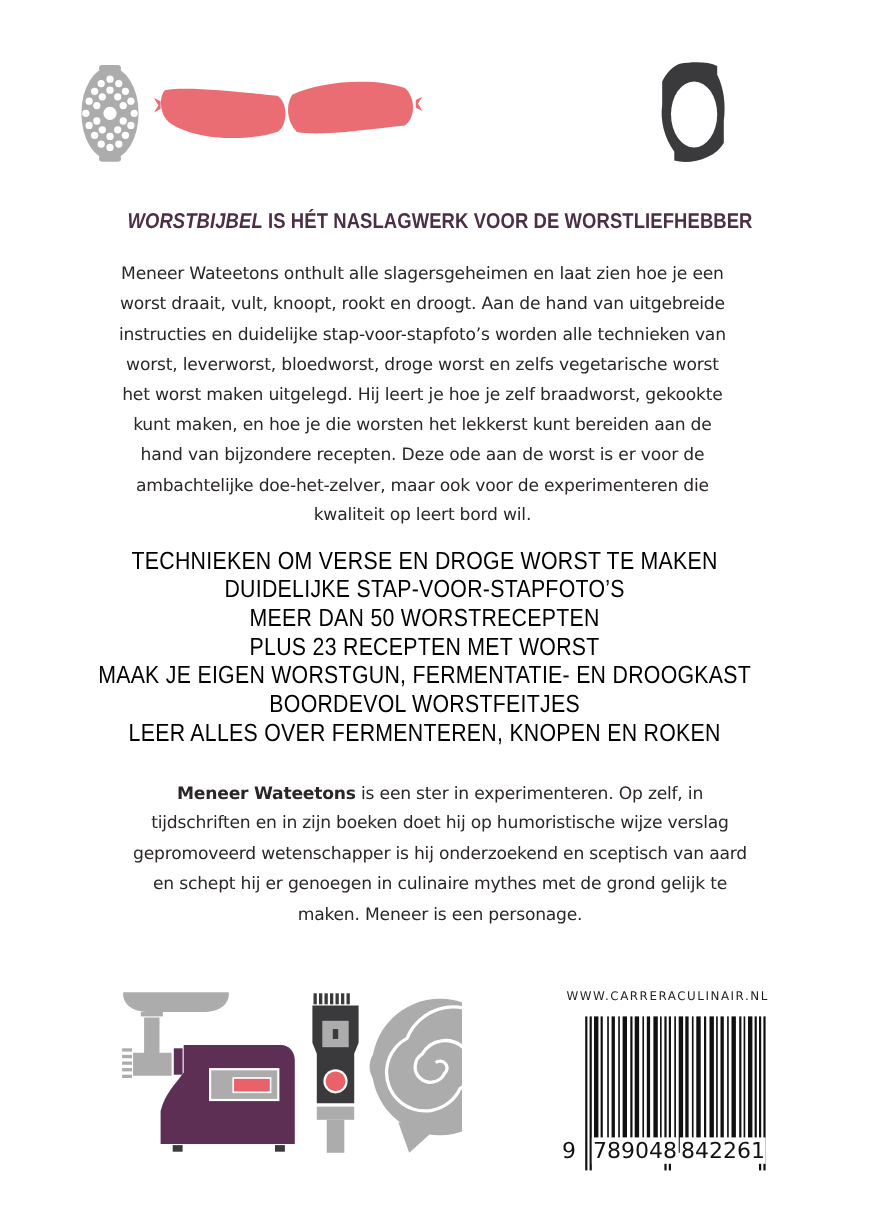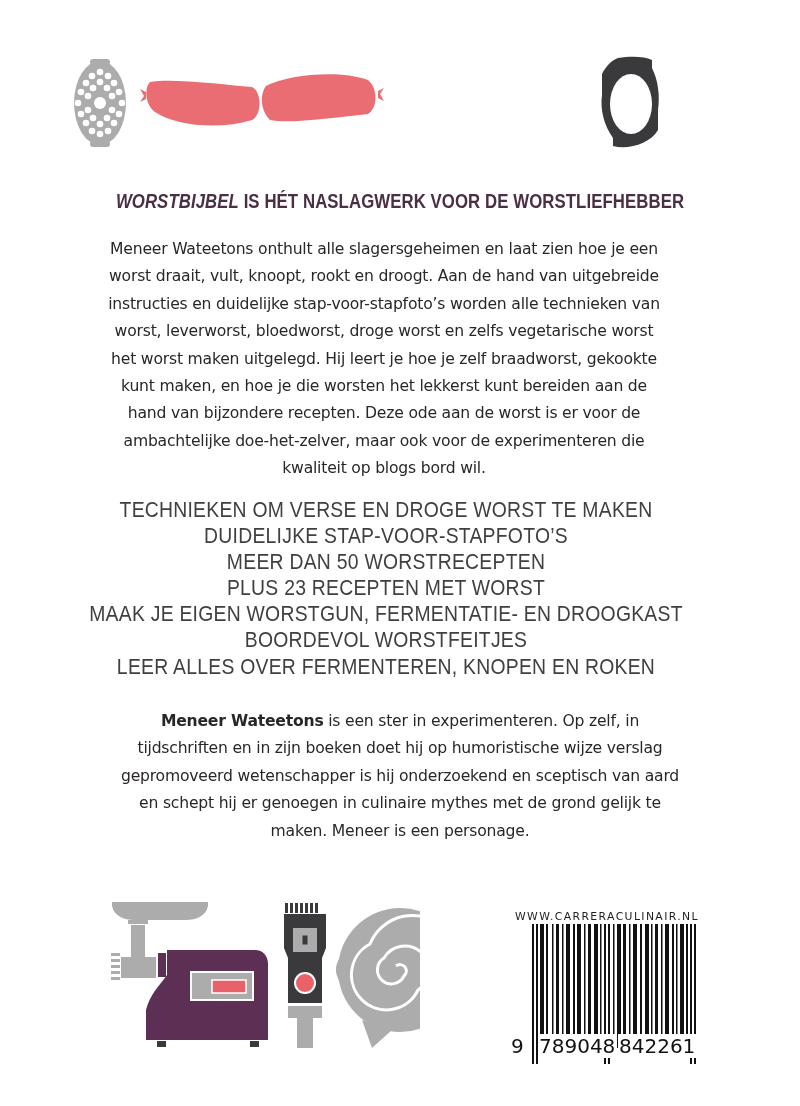--- a/index.html
+++ b/index.html
@@ -12,34 +12,34 @@
       color: #4a2f45; letter-spacing: 0.1px; transform: scaleX(0.86); transform-origin: center;
     }
     .headline em { font-style: italic; }
     .intro {
       left: 104px; top: 236px; width: 560px; text-align: center;
       font-family: "DejaVu Sans", sans-serif; font-size: 15.6px; line-height: 27.4px; color: #2a2628;
       letter-spacing: -0.2px;
     }
     .features {
       left: 0; top: 497px; width: 772px; text-align: center;
-      font-family: "Liberation Sans", sans-serif; font-size: 22.5px; line-height: 26.1px; color: #404040;
+      font-family: "Liberation Sans", sans-serif; font-size: 22.5px; line-height: 26.1px; color: #000000;
       letter-spacing: 0.3px;
     }
     .features div { transform: scaleX(0.86); transform-origin: center; white-space: nowrap; }
     .author {
       left: 110px; top: 708px; width: 580px; text-align: center;
       font-family: "DejaVu Sans", sans-serif; font-size: 15.6px; line-height: 27.4px; color: #2a2628;
       letter-spacing: -0.2px;
     }
     .author b { font-weight: bold; }
     .bottom-illus { left: 90px; top: 890px; width: 330px; height: 170px; }
     .website {
       left: 512px; top: 899px; width: 190px; text-align: center;
-      font-family: "DejaVu Sans", sans-serif; font-size: 10.8px; letter-spacing: 1.4px; color: #1f1f1f; margin-top: 11px;
+      font-family: "DejaVu Sans", sans-serif; font-size: 10.8px; letter-spacing: 1.4px; color: #1f1f1f;
     }
     .barcode { left: 510px; top: 920px; width: 196px; height: 150px; }
     .isbn {
       left: 510px; top: 1034px; width: 200px; height: 30px;
       font-family: "DejaVu Sans", sans-serif; font-size: 20px; color: #111;
     }
     .isbn span { position: absolute; top: 0; background: #fff; padding: 0 1px; }
   </style>
 </head>
 <body>
@@ -102,21 +102,21 @@
 
 <div class="abs intro">
   <div>Meneer Wateetons onthult alle slagersgeheimen en laat zien hoe je een</div>
   <div>worst draait, vult, knoopt, rookt en droogt. Aan de hand van uitgebreide</div>
   <div>instructies en duidelijke stap-voor-stapfoto’s worden alle technieken van</div>
   <div>worst, leverworst, bloedworst, droge worst en zelfs vegetarische worst</div>
   <div>het worst maken uitgelegd. Hij leert je hoe je zelf braadworst, gekookte</div>
   <div>kunt maken, en hoe je die worsten het lekkerst kunt bereiden aan de</div>
   <div>hand van bijzondere recepten. Deze ode aan de worst is er voor de</div>
   <div>ambachtelijke doe-het-zelver, maar ook voor de experimenteren die</div>
-  <div>kwaliteit op blogs bord wil.</div>
+  <div>kwaliteit op leert bord wil.</div>
 </div>
 
 <div class="abs features">
   <div>TECHNIEKEN OM VERSE EN DROGE WORST TE MAKEN</div>
   <div>DUIDELIJKE STAP-VOOR-STAPFOTO’S</div>
   <div>MEER DAN 50 WORSTRECEPTEN</div>
   <div>PLUS 23 RECEPTEN MET WORST</div>
   <div>MAAK JE EIGEN WORSTGUN, FERMENTATIE- EN DROOGKAST</div>
   <div>BOORDEVOL WORSTFEITJES</div>
   <div>LEER ALLES OVER FERMENTEREN, KNOPEN EN ROKEN</div>

